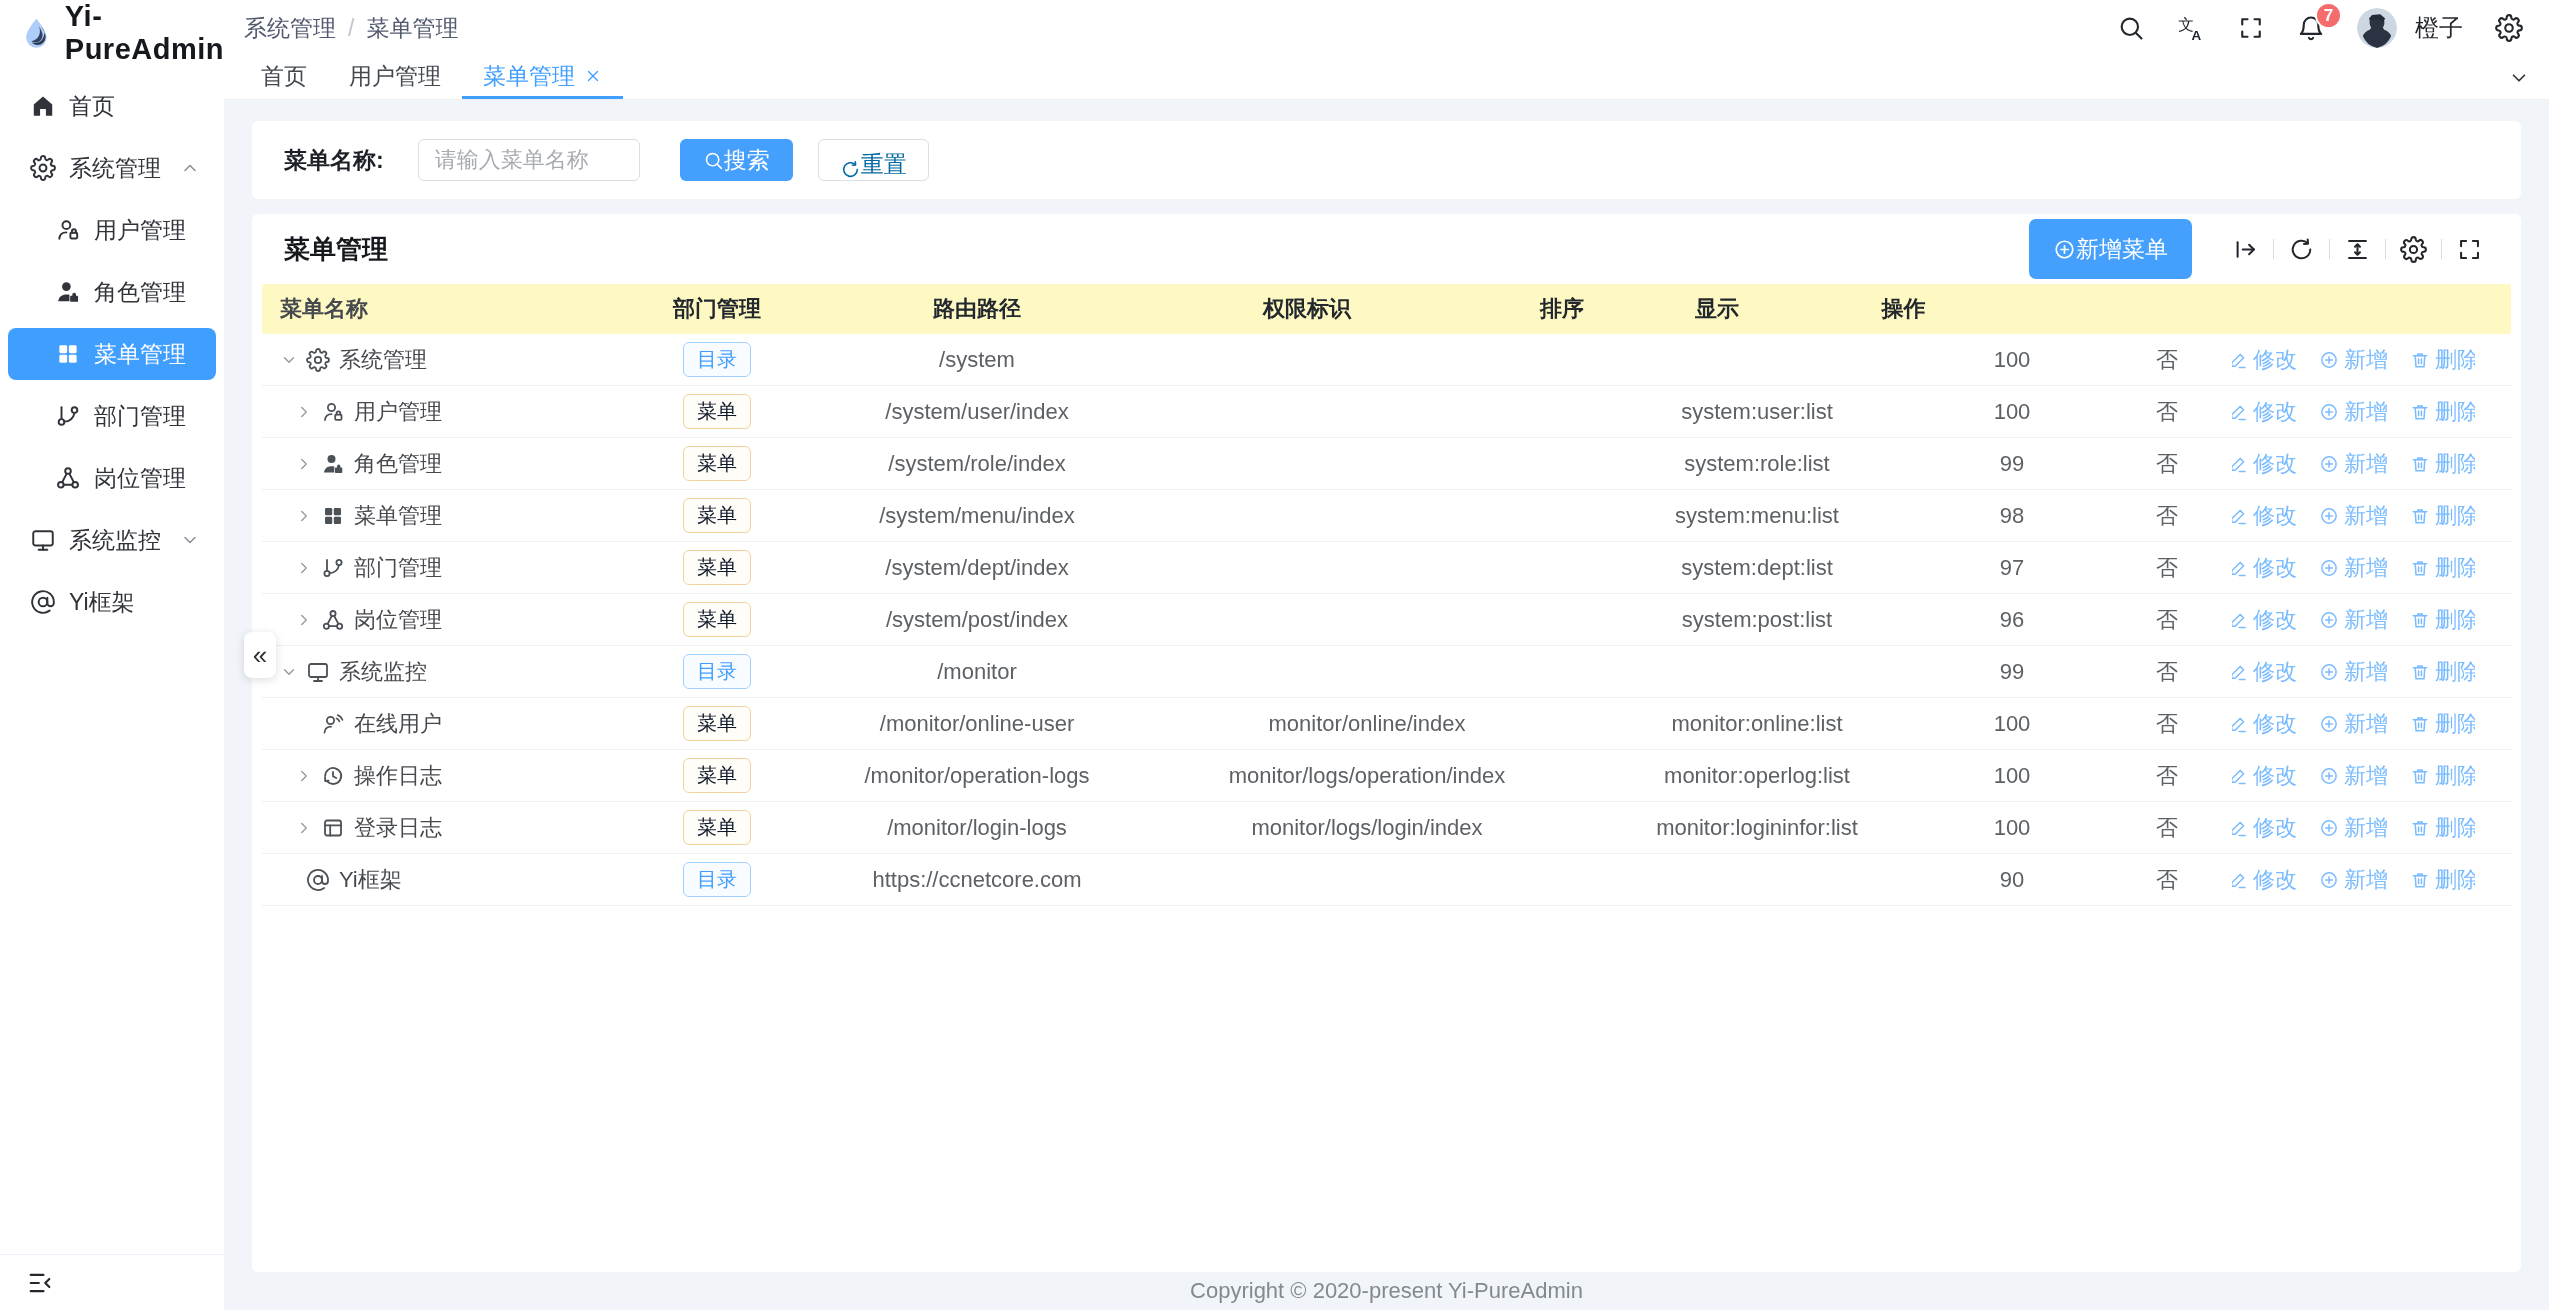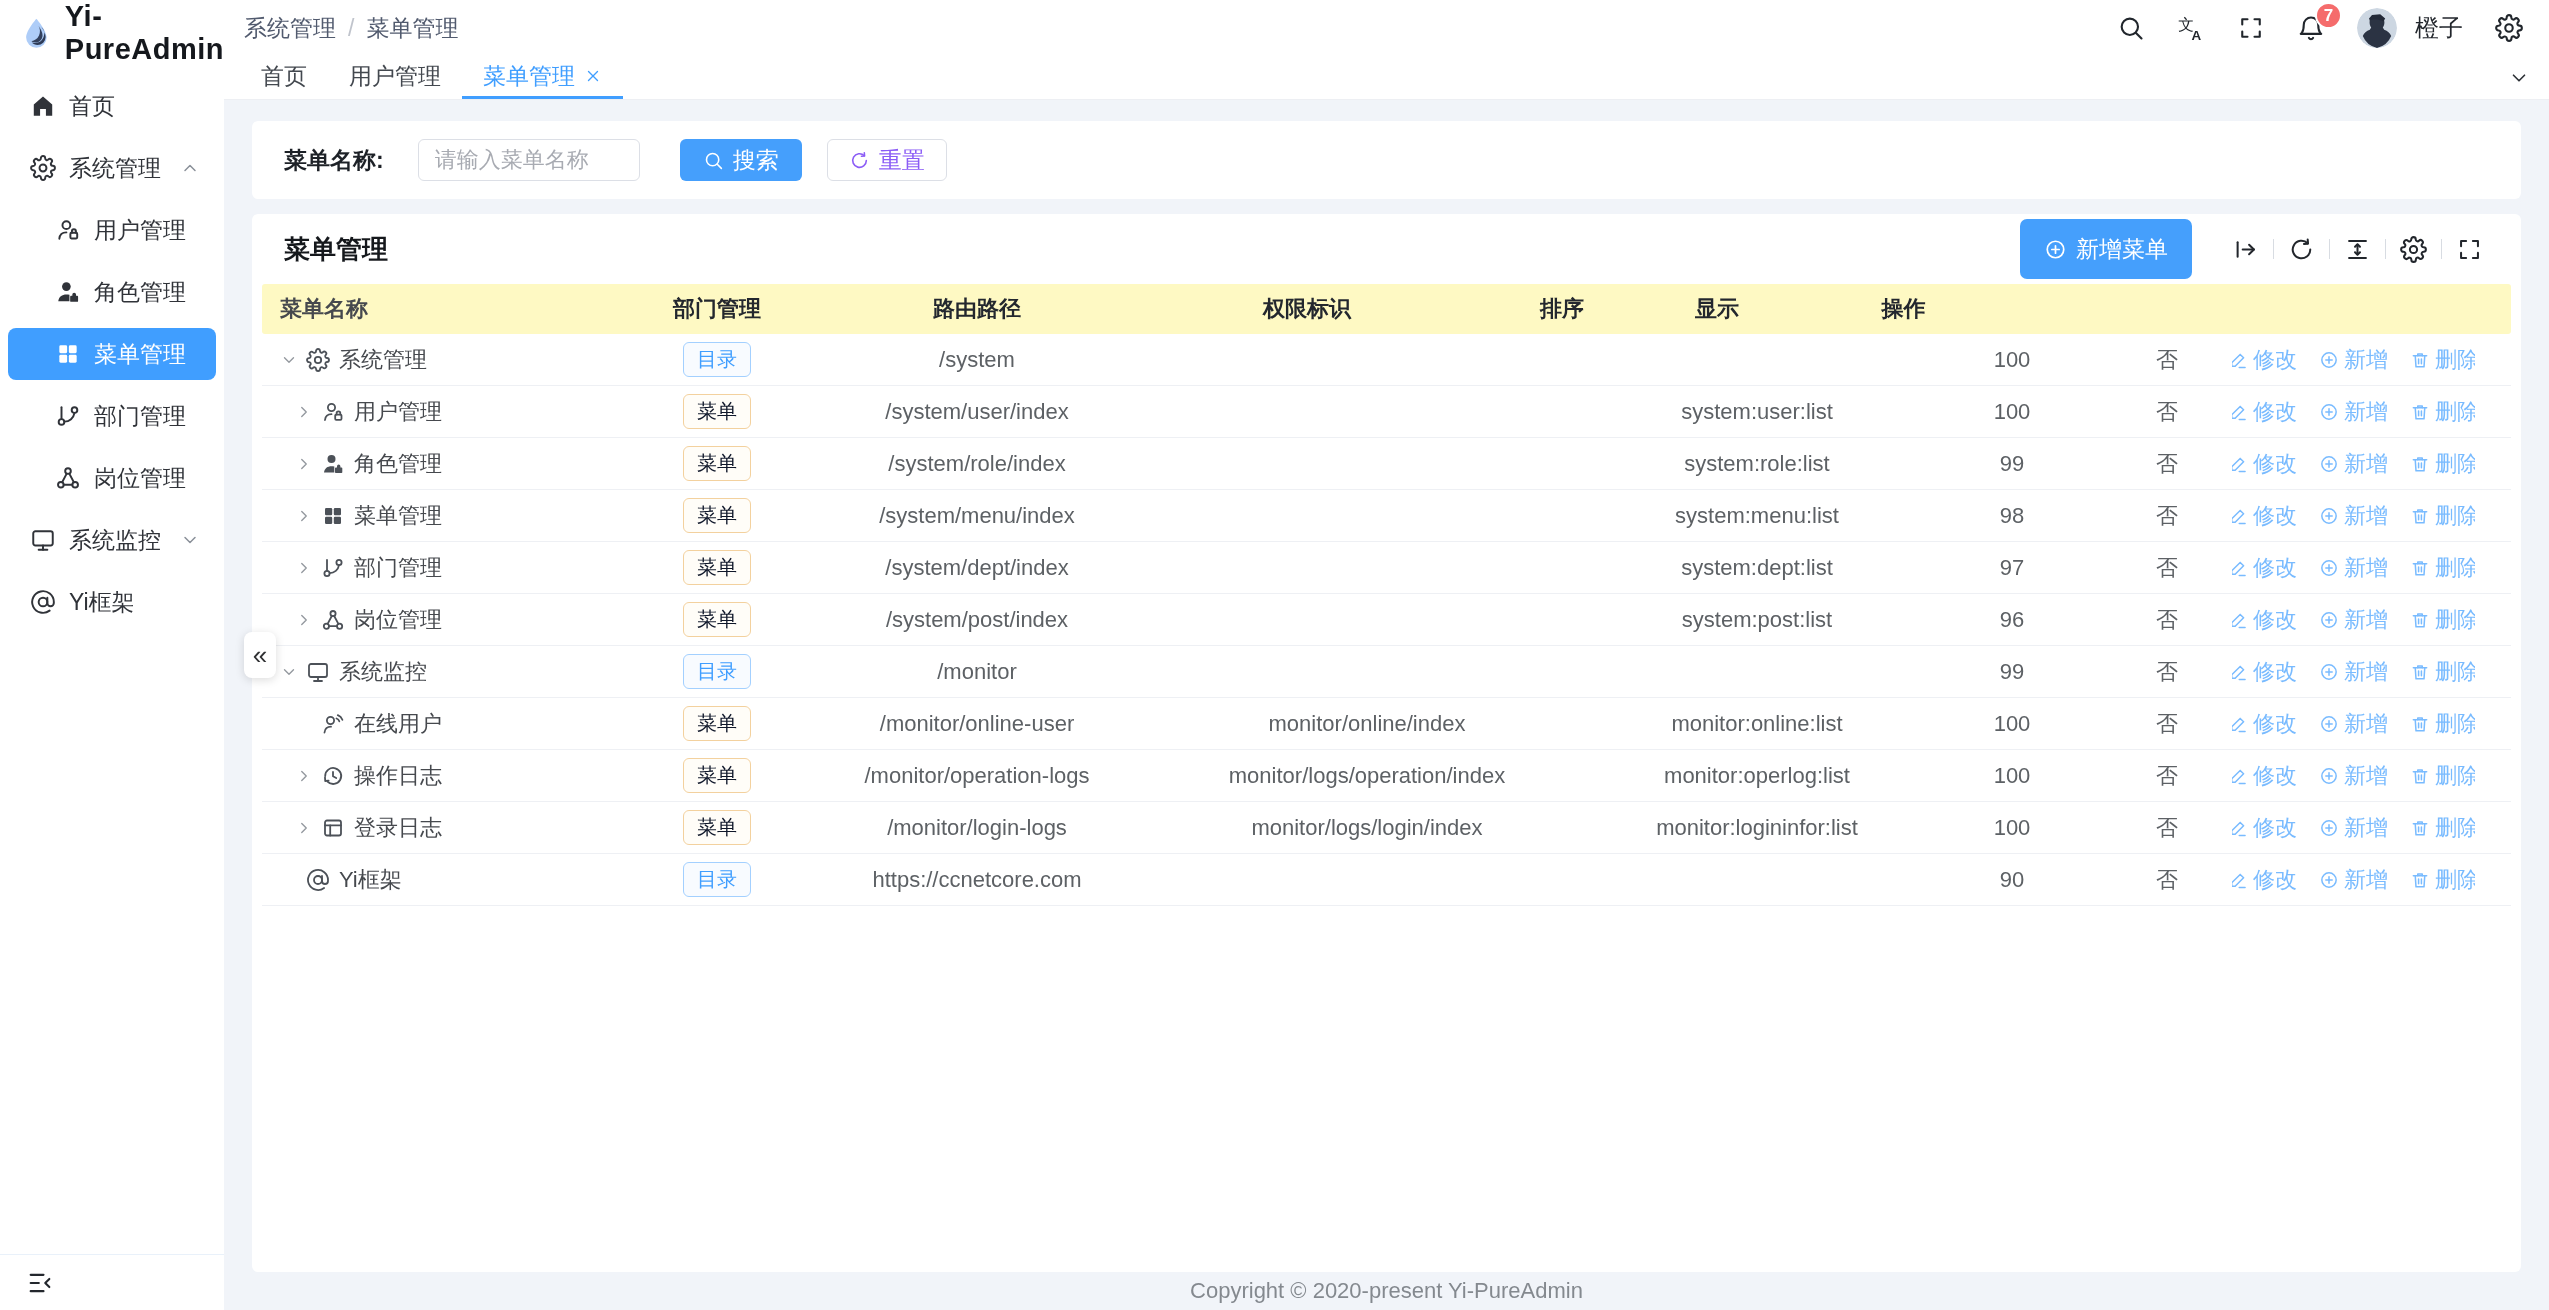--- a/index.html
+++ b/index.html
@@ -47,24 +47,24 @@
   .tab-arrow { margin-left:auto; width:60px; display:flex; align-items:center; justify-content:center; color:#2c3036; cursor:pointer; }
   .tab-arrow .ticon { width:22px; height:22px; }
 
   
   .main { flex:1; min-height:0; padding:21px 28px 0; display:flex; flex-direction:column; }
   .search-card { flex:none; height:78px; background:#fff; border-radius:6px; display:flex; align-items:center; padding-left:32px; }
   .s-label { font-size:23px; font-weight:bold; color:#1d2127; }
   .s-input { margin-left:34px; width:222px; height:42px; border:1px solid #dcdfe6; border-radius:6px;
     font-size:22px; color:#303133; padding:0 16px; outline:none; background:#fff; font-family:inherit; }
   .s-input::placeholder { color:#a8abb2; }
-  .btn { height:42px; border:none; border-radius:6px; font-size:23px; display:inline-flex; align-items:center; gap:9px; cursor:pointer; font-family:inherit; }
+  .btn { height:42px; border:none; border-radius:6px; font-size:23px; display:inline-flex; align-items:center; cursor:pointer; font-family:inherit; }
   .btn .bicon { width:21px; height:21px; }
   .btn-search { margin-left:40px; padding:0 23px; background:#459ffc; color:#fff; }
-  .btn-reset { margin-left:25px; padding:0 21px; background:#fff; border:1px solid #dcdfe6; color:#8b5cf6; }
+  .btn-reset { margin-left:25px; padding:0 21px; background:#fff; border:1px solid #dcdfe6; color:#0369a1;align-items:flex-end; }
 
   .table-card { flex:1; min-height:0; margin-top:15px; background:#fff; border-radius:6px; display:flex; flex-direction:column; padding:0 10px; }
   .card-head { height:70px; flex:none; display:flex; align-items:center; padding:0 14px 0 22px; }
   .card-title { font-size:26px; font-weight:bold; color:#15181c; }
   .card-tools { margin-left:auto; display:flex; align-items:center; }
   .btn-add { height:60px; padding:0 24px; background:#459ffc; color:#fff; border-radius:7px; margin-right:26px; }
   .btn-add .bicon { width:23px; height:23px; }
   .tool { width:27px; height:27px; color:#22262c; cursor:pointer; margin:0 14px; flex:none; }
   .tdiv { width:1px; height:20px; background:#d8dce2; flex:none; }
 

